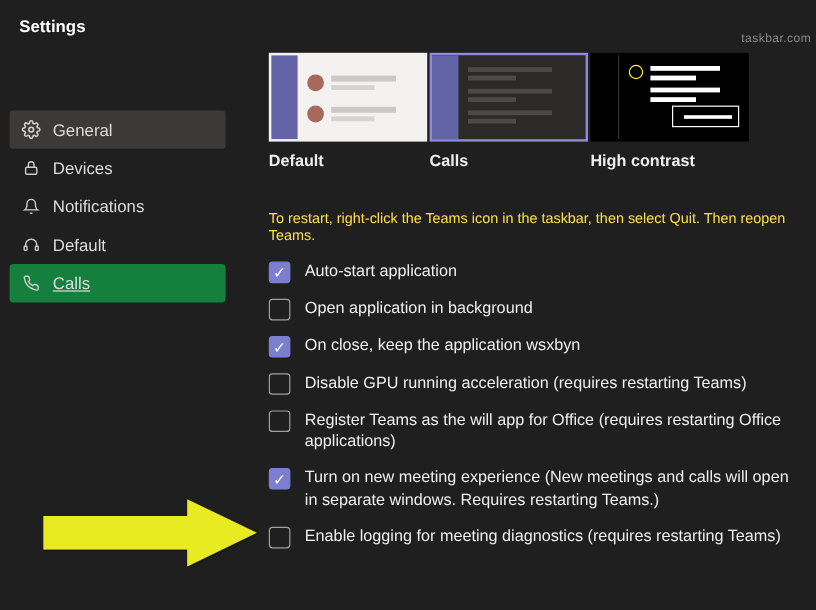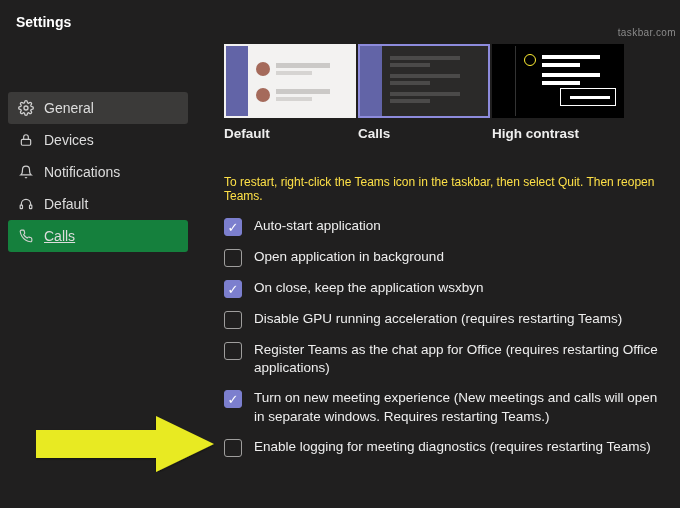--- a/index.html
+++ b/index.html
@@ -266,21 +266,21 @@
     <div class="check-row">
       <div class="cb checked">✓</div>
       <div>On close, keep the application wsxbyn</div>
     </div>
     <div class="check-row">
       <div class="cb"></div>
       <div>Disable GPU running acceleration (requires restarting Teams)</div>
     </div>
     <div class="check-row">
       <div class="cb"></div>
-      <div>Register Teams as the chat app for Office (requires restarting Office applications)</div>
+      <div>Register Teams as the will app for Office (requires restarting Office applications)</div>
     </div>
     <div class="check-row">
       <div class="cb checked">✓</div>
       <div>Turn on new meeting experience (New meetings and calls will open in separate windows. Requires restarting Teams.)</div>
     </div>
     <div class="check-row">
       <div class="cb"></div>
       <div>Enable logging for meeting diagnostics (requires restarting Teams)</div>
     </div>
   </div>

